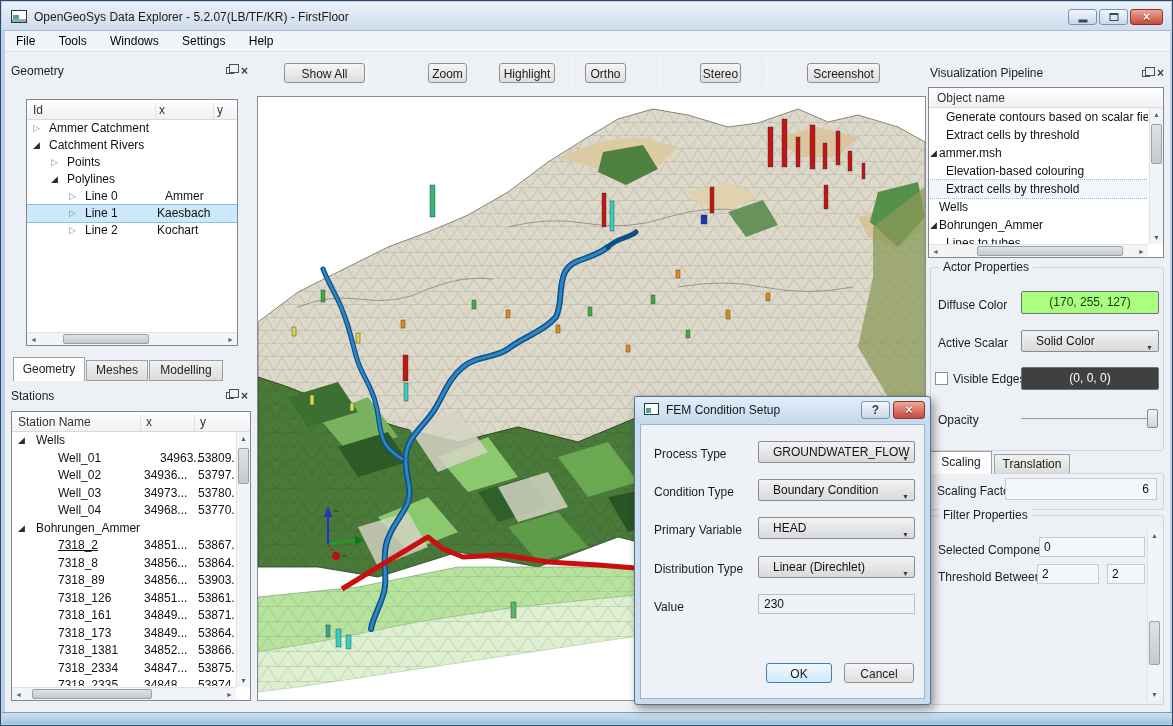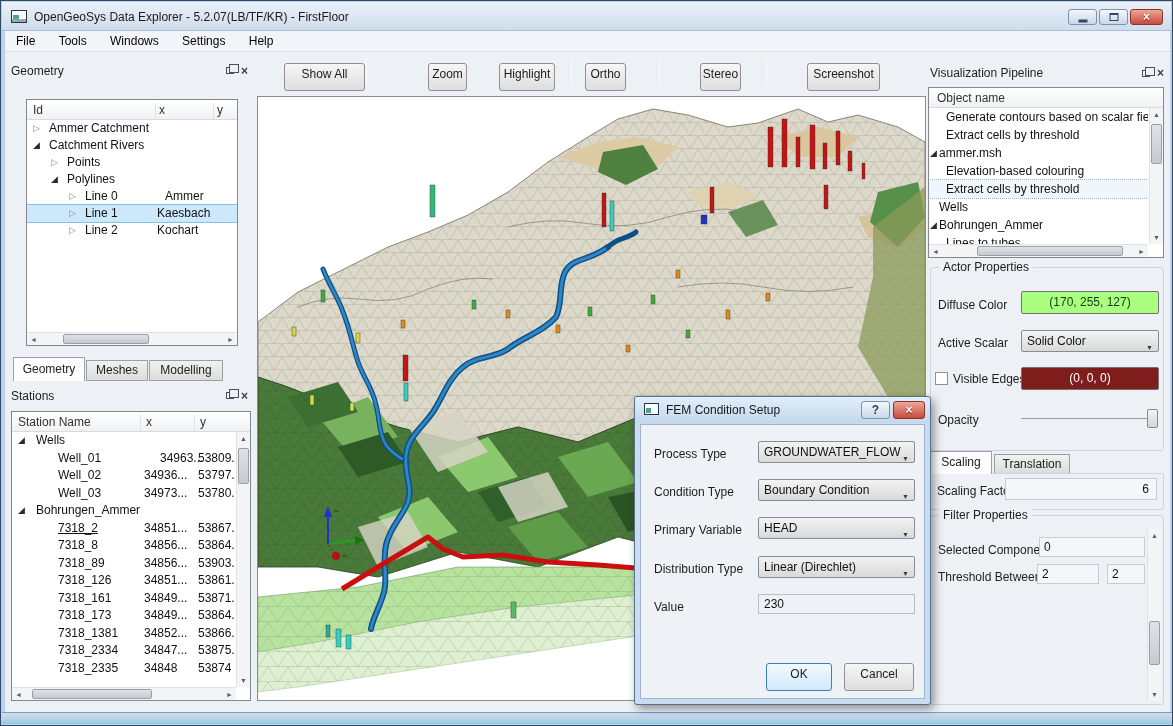--- a/index.html
+++ b/index.html
@@ -50,25 +50,25 @@
   .sbh{position:absolute;height:13px;background:#f3f4f6;border-top:1px solid #e0e2e6;}
   .sbv{position:absolute;width:14px;background:#f3f4f6;border-left:1px solid #e0e2e6;}
   .sbbtn{position:absolute;width:13px;height:13px;color:#5a5e64;font-size:7px;line-height:13px;text-align:center;background:#f3f4f6;}
   .sbthumb{position:absolute;background:linear-gradient(#dfe2e6,#c6cad0);border:1px solid #9aa0a8;border-radius:2px;}
   .grip-h{background:linear-gradient(#dfe2e6,#c6cad0) , repeating-linear-gradient(90deg,#9aa0a8 0 1px,transparent 1px 3px);}
   
   .tab{position:absolute;border:1px solid #9aa0a8;text-align:center;color:#222;}
   .tab-active{background:#fdfdfd;border-bottom:none;z-index:2;}
   .tab-idle{background:linear-gradient(#f1f1f0,#dcdcda);}
   
-  .btn{position:absolute;height:28px;border:1px solid #8e9093;border-radius:3px;text-align:center;line-height:20px;
+  .btn{position:absolute;height:20px;border:1px solid #8e9093;border-radius:3px;text-align:center;line-height:20px;
        background:linear-gradient(#f6f6f6,#dddddd);color:#1c1c1c;}
   .tsep{position:absolute;top:58px;width:1px;height:28px;background:#cfd4da;border-right:1px solid #fbfcfd;}
   .combo{position:absolute;height:22px;border:1px solid #888c90;border-radius:2px;background:linear-gradient(#f3f3f3,#d8d9da);
-         line-height:20px;padding-left:5px;color:#111;}
+         line-height:20px;padding-left:14px;color:#111;}
   .combo .arr{position:absolute;right:5px;top:7px;font-size:7px;color:#3c3c3c;}
   .field{position:absolute;border:1px solid #c4ccd4;background:#f4f7fa;line-height:18px;padding-left:4px;color:#111;}
   .groupbox{position:absolute;border:1px solid #cdd5de;border-radius:3px;}
   .legend{position:absolute;top:-8px;left:8px;background:#edf0f4;padding:0 4px;color:#1c1c1c;}
   .lbl{position:absolute;color:#1c1c1c;white-space:nowrap;}
   .checkbox{position:absolute;width:13px;height:13px;border:1px solid #8a9096;background:#fff;}
   .slider-track{position:absolute;height:2px;background:#9aa0a6;border-bottom:1px solid #e8eaec;}
   .slider-handle{position:absolute;width:11px;height:19px;border:1px solid #848a90;border-radius:2px;background:linear-gradient(#f4f4f4,#d2d4d6);}
   .swatch{position:absolute;border:1px solid #6e7276;border-radius:2px;text-align:center;line-height:21px;}
   
@@ -198,20 +198,25 @@
           </div>
         <div class="srow">
             <span style="left:46px;">Well_02</span>
             <span style="left:132px;">34936...</span>
             <span style="left:186px;">53797.</span>
           </div>
         <div class="srow">
             <span style="left:46px;">Well_03</span>
             <span style="left:132px;">34973...</span>
             <span style="left:186px;">53780.</span>
+          </div>
+        <div class="srow">
+            <span style="left:46px;">Well_04</span>
+            <span style="left:132px;">34968...</span>
+            <span style="left:186px;">53770.</span>
           </div>
         <div class="srow">
             <span class="expo" style="left:6px;">◢</span>
             <span style="left:24px;">Bohrungen_Ammer</span>
           </div>
         <div class="srow">
             <span style="left:46px;text-decoration:underline;">7318_2</span>
             <span style="left:132px;">34851...</span>
             <span style="left:186px;">53867.</span>
           </div>
@@ -453,21 +458,21 @@
 
   <div class="groupbox" style="left:929px;top:266px;width:234px;height:184px;">
     <span class="legend">Actor Properties</span>
   </div>
   <span class="lbl" style="left:937px;top:297px;">Diffuse Color</span>
   <div class="swatch" style="left:1020px;top:290px;width:138px;height:23px;background:#aaff7f;color:#143b14;">(170, 255, 127)</div>
   <span class="lbl" style="left:937px;top:335px;">Active Scalar</span>
   <div class="combo" style="left:1020px;top:329px;width:138px;"><span>Solid Color</span><span class="arr">▼</span></div>
   <span class="checkbox" style="left:934px;top:371px;"></span>
   <span class="lbl" style="left:952px;top:371px;">Visible Edges</span>
-  <div class="swatch" style="left:1020px;top:366px;width:138px;height:23px;background:#7f1d1d;color:#fff;">(0, 0, 0)</div>
+  <div class="swatch" style="left:1020px;top:366px;width:138px;height:23px;background:#404040;color:#fff;">(0, 0, 0)</div>
   <span class="lbl" style="left:937px;top:412px;">Opacity</span>
   <div class="slider-track" style="left:1020px;top:417px;width:136px;"></div>
   <div class="slider-handle" style="left:1146px;top:408px;"></div>
 
   <div class="tab tab-active" style="left:929px;top:450px;width:62px;height:23px;line-height:21px;">Scaling</div>
   <div class="tab tab-idle" style="left:993px;top:453px;width:76px;height:20px;line-height:18px;">Translation</div>
   <div class="groupbox" style="left:929px;top:472px;width:234px;height:37px;border-radius:0 2px 2px 2px;"></div>
   <span class="lbl" style="left:936px;top:483px;">Scaling Factor</span>
   <div class="field" style="left:1004px;top:477px;width:152px;height:22px;text-align:right;padding-right:7px;line-height:20px;">6</div>
 

